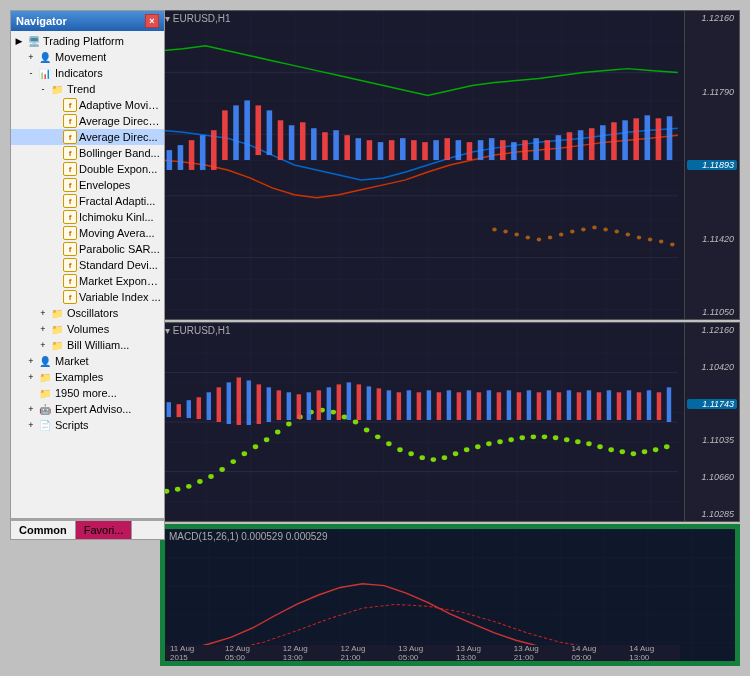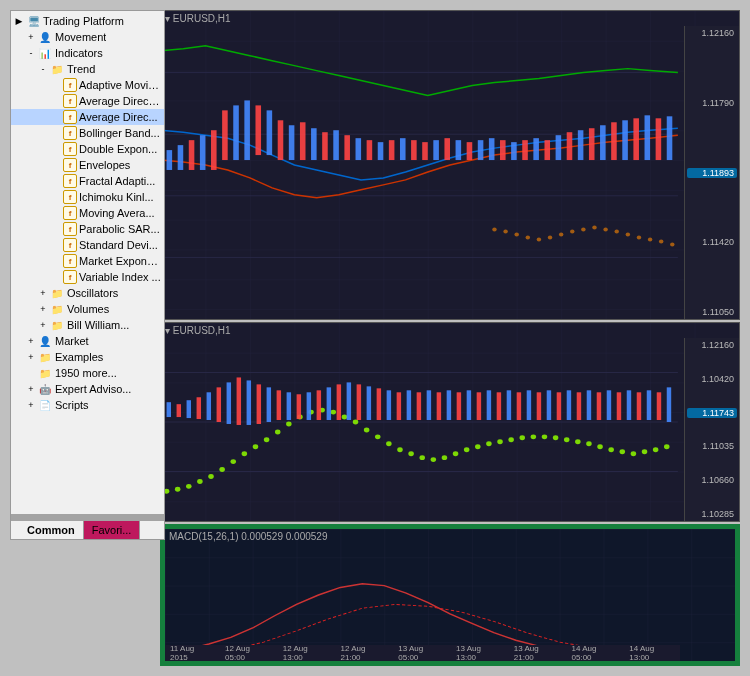--- a/index.html
+++ b/index.html
@@ -75,23 +75,22 @@
     }
     
     .indent-0 { padding-left: 2px; }
     .indent-1 { padding-left: 14px; }
     .indent-2 { padding-left: 26px; }
     .indent-3 { padding-left: 38px; }
 
     
     .navigator-tabs {
       display: flex;
-      border-top: 7px solid #a3a3a3;
+      border-top: 3px solid #a3a3a3;
       flex-shrink: 0;
-      padding-left: 8px;
     }
     .nav-tab {
       padding: 3px 8px;
       font-size: 11px;
       cursor: pointer;
       border-right: 1px solid #999;
       background: #be185d;
     }
     .nav-tab.active {
       background: #f0f0f0;
@@ -145,29 +144,30 @@
       left: 4px;
       color: #aaa;
       font-size: 10px;
       z-index: 5;
     }
 
     
     .y-axis {
       position: absolute;
       right: 0;
-      top: 15px;
+      top: 0;
       bottom: 0;
       width: 55px;
       background: #1e1e30;
       border-left: 1px solid #444;
       display: flex;
       flex-direction: column;
       justify-content: space-between;
       padding: 2px 2px;
+      font-style: italic;
     }
     .y-label {
       color: #bbb;
       font-size: 9px;
       text-align: right;
       padding-right: 3px;
     }
     .y-label.highlighted {
       background: #0369a1;
       color: white;
@@ -199,20 +199,24 @@
       position: absolute;
       top: 0; left: 0;
       width: 100%;
       height: 100%;
     }
   </style>
 </head>
 <body>
 
 <div class="navigator-panel">
+  <div class="navigator-titlebar">
+    <span class="title-text">Navigator</span>
+    <div class="close-btn">×</div>
+  </div>
   <div class="navigator-body">
 
   <div class="nav-item indent-0">
         <span class="expand-icon">▶</span>
         <span class="nav-icon" style="color: rgb(68, 136, 170);">🖥</span>
         <span class="nav-text">Trading Platform</span>
       </div>
       <div class="nav-item indent-1">
         <span class="expand-icon">+</span>
         <span class="nav-icon" style="color: rgb(238, 136, 0);">👤</span>

